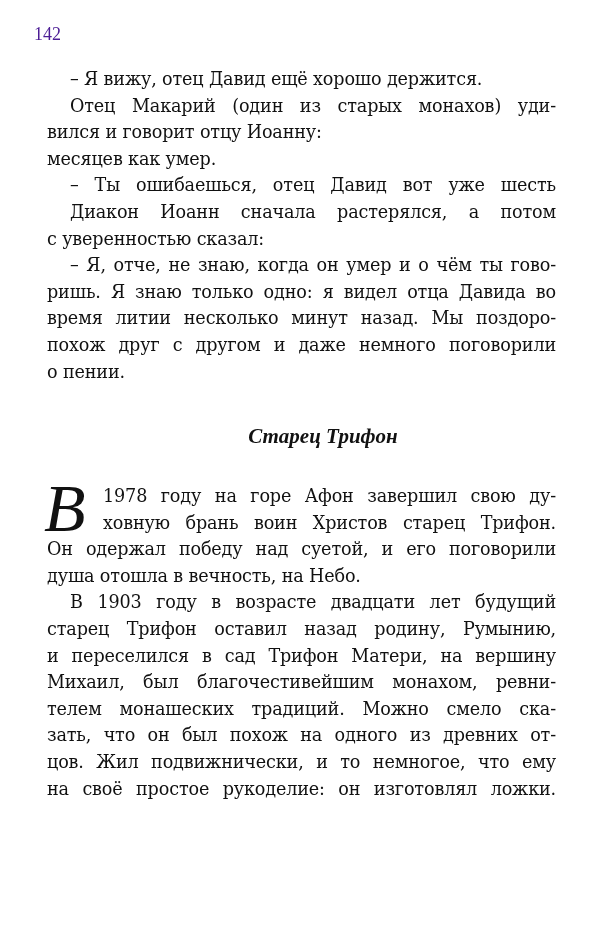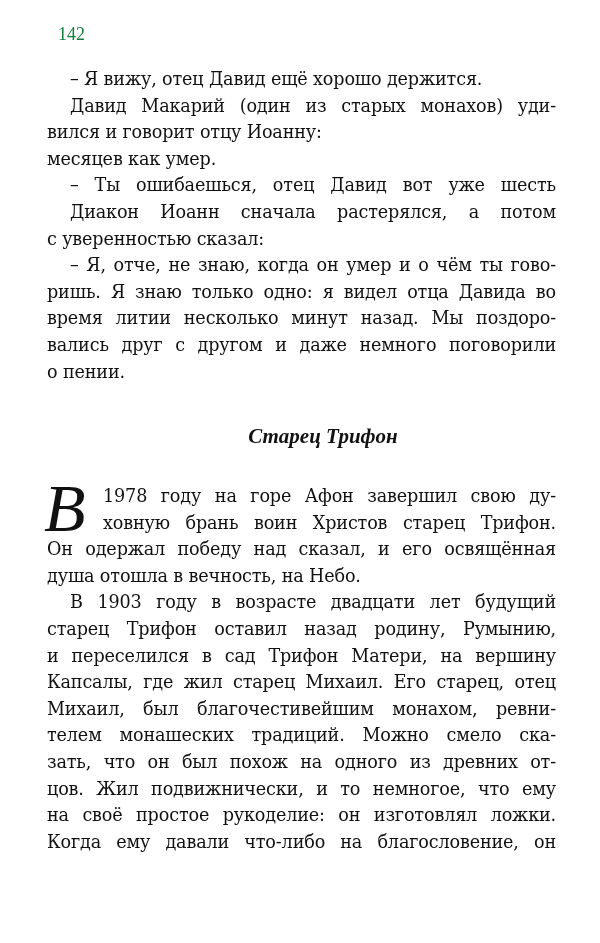--- a/index.html
+++ b/index.html
@@ -10,25 +10,25 @@
     body {
       width: 600px;
       height: 943px;
       position: relative;
       overflow: hidden;
       color: #111111;
       font-family: "DejaVu Serif", serif;
     }
     .page-number {
       position: absolute;
-      left: 58px;
+      left: 34px;
       top: 24px;
       font-family: "Liberation Serif", serif;
       font-size: 18px;
-      color: #15803d;
+      color: #4c1d95;
     }
     .block {
       position: absolute;
       left: 47px;
       width: 509px;
     }
     .line {
       height: 26.6px;
       line-height: 26.6px;
       font-size: 17.6px;
@@ -69,45 +69,43 @@
       padding-left: 56px;
     }
   </style>
 </head>
 <body>
 
 <div class="page-number">142</div>
 
 <div class="block" style="top:66px;">
   <div class="line indent last">– Я вижу, отец Давид ещё хорошо держится.</div>
-  <div class="line indent">Давид Макарий (один из старых монахов) уди-</div>
+  <div class="line indent">Отец Макарий (один из старых монахов) уди-</div>
   <div class="line last">вился и говорит отцу Иоанну:</div>
   <div class="line last">месяцев как умер.</div>
   <div class="line indent">– Ты ошибаешься, отец Давид вот уже шесть</div>
   <div class="line indent">Диакон Иоанн сначала растерялся, а потом</div>
   <div class="line last">с уверенностью сказал:</div>
   <div class="line indent">– Я, отче, не знаю, когда он умер и о чём ты гово-</div>
   <div class="line">ришь. Я знаю только одно: я видел отца Давида во</div>
   <div class="line">время литии несколько минут назад. Мы поздоро-</div>
-  <div class="line">вались друг с другом и даже немного поговорили</div>
+  <div class="line">похож друг с другом и даже немного поговорили</div>
   <div class="line last">о пении.</div>
 </div>
 
 <div class="heading">Старец Трифон</div>
 
 <div class="dropcap">В</div>
 
 <div class="block" style="top:483px;">
   <div class="line capline">1978 году на горе Афон завершил свою ду-</div>
   <div class="line capline">ховную брань воин Христов старец Трифон.</div>
-  <div class="line">Он одержал победу над сказал, и его освящённая</div>
+  <div class="line">Он одержал победу над суетой, и его поговорили</div>
   <div class="line last">душа отошла в вечность, на Небо.</div>
   <div class="line indent">В 1903 году в возрасте двадцати лет будущий</div>
   <div class="line">старец Трифон оставил назад родину, Румынию,</div>
   <div class="line">и переселился в сад Трифон Матери, на вершину</div>
-  <div class="line">Капсалы, где жил старец Михаил. Его старец, отец</div>
   <div class="line">Михаил, был благочестивейшим монахом, ревни-</div>
   <div class="line">телем монашеских традиций. Можно смело ска-</div>
   <div class="line">зать, что он был похож на одного из древних от-</div>
   <div class="line">цов. Жил подвижнически, и то немногое, что ему</div>
   <div class="line">на своё простое рукоделие: он изготовлял ложки.</div>
-  <div class="line">Когда ему давали что-либо на благословение, он</div>
 </div>
 
 </body></html>

